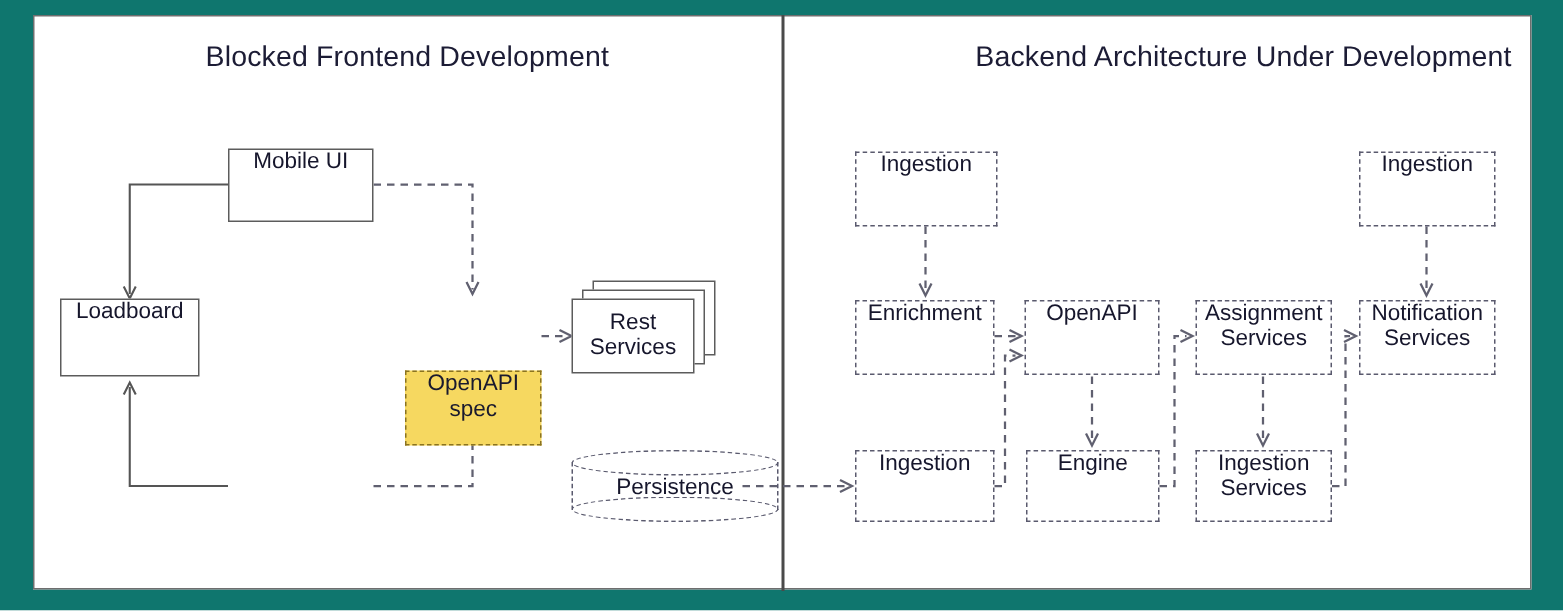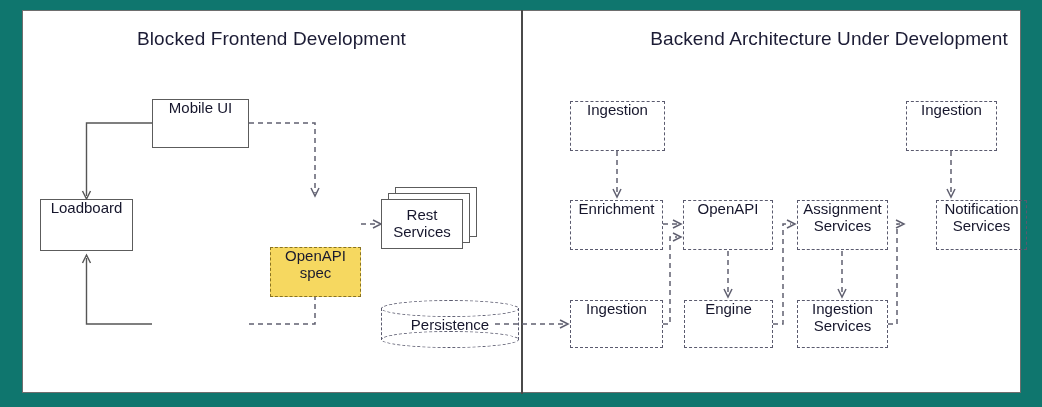--- a/index.html
+++ b/index.html
@@ -249,21 +249,21 @@
     <span>OpenAPI</span>
   </div>
 
   <div class="node dashed" id="n-assignment" style="left:797px;top:200px;width:91px;height:50px;">
     <span>
       <span>Assignment</span>
       <span>Services</span>
     </span>
   </div>
 
-  <div class="node dashed" id="n-notification" style="left:906px;top:200px;width:91px;height:50px;margin-left:30px;">
+  <div class="node dashed" id="n-notification" style="left:906px;top:200px;width:91px;height:50px;">
     <span>
       <span>Notification</span>
       <span>Services</span>
     </span>
   </div>
 
   <div class="node dashed" id="n-ingestion-b" style="left:570px;top:300px;width:93px;height:48px;">
     <span>Ingestion</span>
   </div>
 

